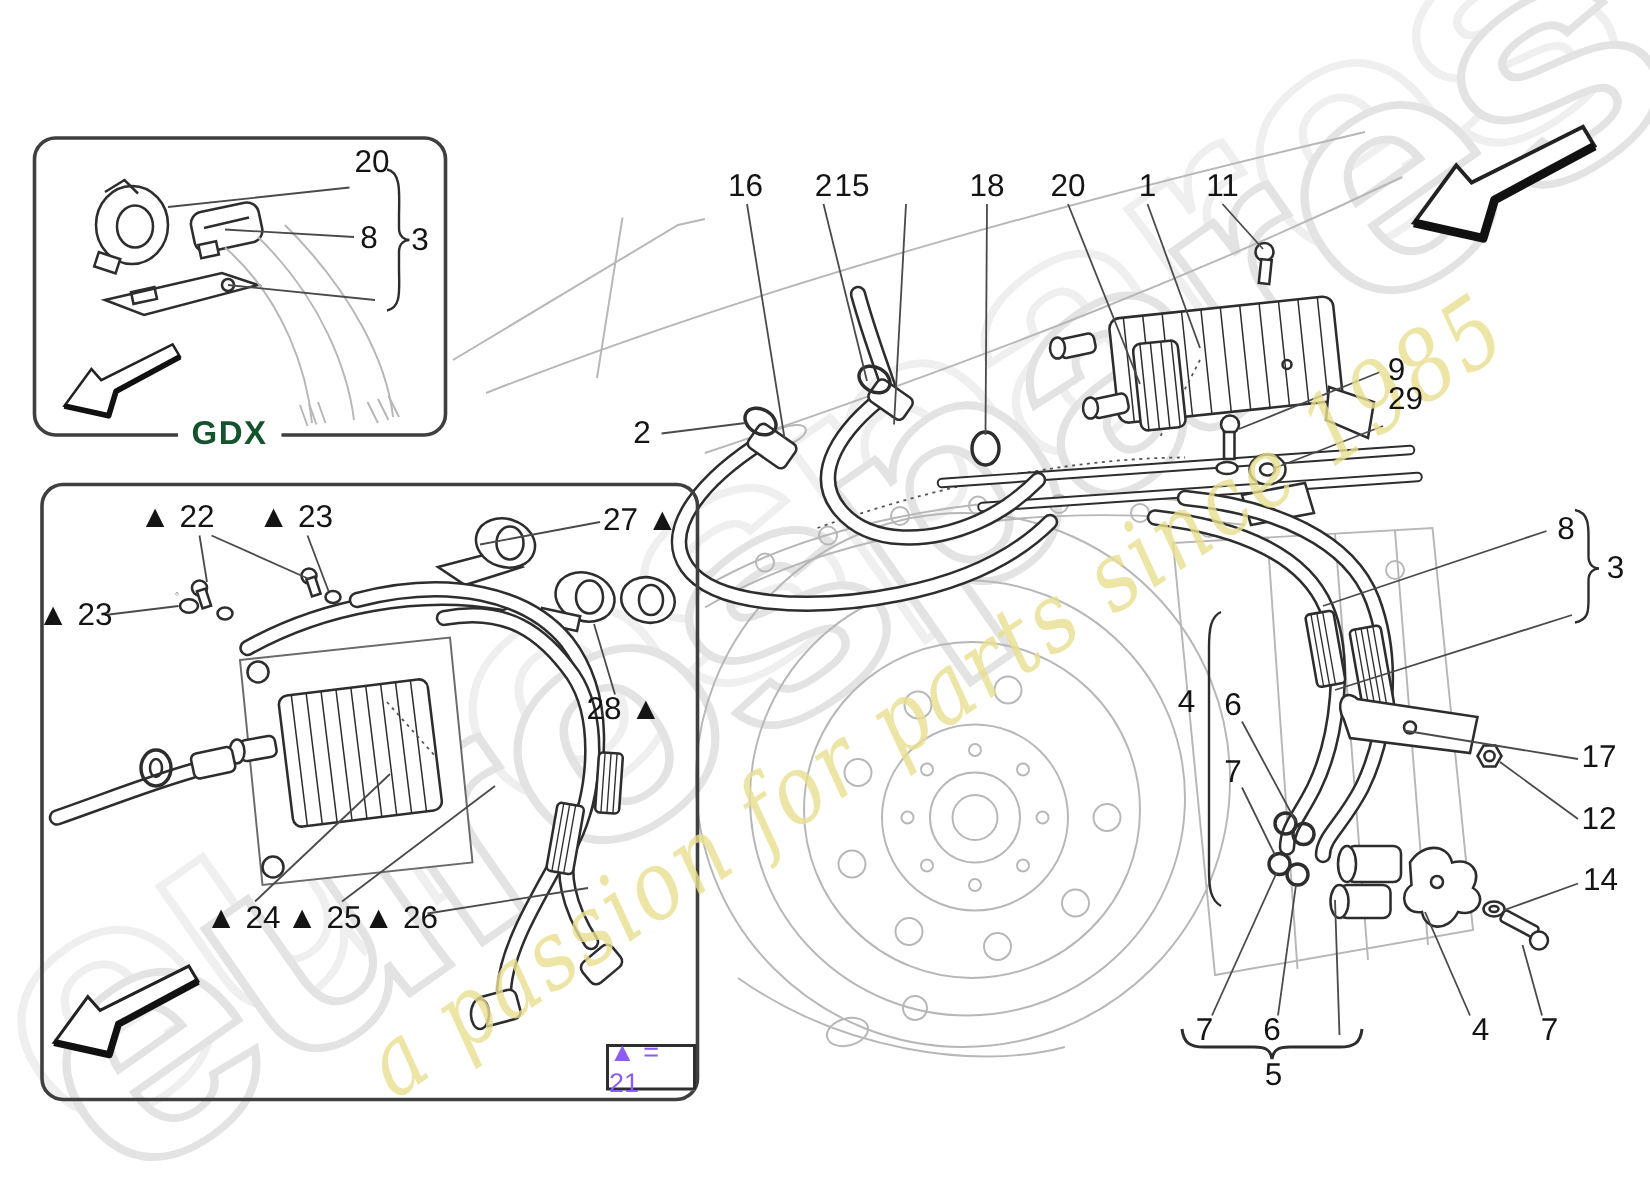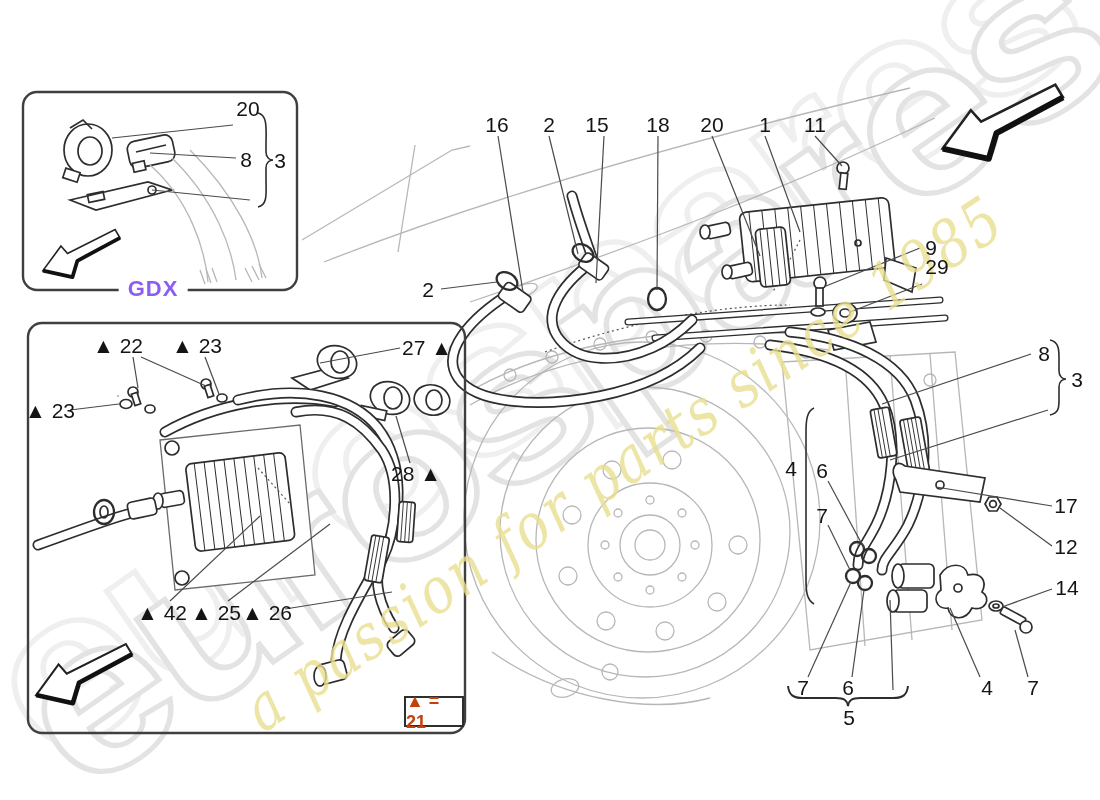--- a/index.html
+++ b/index.html
@@ -19,23 +19,23 @@
   .pipeI{fill:none;stroke:#fff;stroke-width:4.4;stroke-linecap:round}
   .dot{fill:none;stroke:#555;stroke-width:1.2;stroke-dasharray:2 3}
   .box{fill:none;stroke:#3f3f3f;stroke-width:2.4}
   .arrowFace{fill:#fff;stroke:#222;stroke-width:2}
   .arrowEdge{fill:none;stroke:#111;stroke-width:4.6;stroke-linejoin:round}
   
   #labels{position:absolute;left:0;top:0;width:1100px;height:800px}
   .callout{position:absolute;transform:translate(-50%,-50%);font-size:21px;color:#141414;
            white-space:nowrap;line-height:1}
   #gdx{position:absolute;left:153px;top:289px;transform:translate(-50%,-50%);
-       font-weight:bold;font-size:22px;letter-spacing:1px;background:#fff;padding:0 9px;color:#8b5cf6}
+       font-weight:bold;font-size:22px;letter-spacing:1px;background:#fff;padding:0 9px;color:#14532d}
   #legend{position:absolute;left:404px;top:696px;width:56px;height:27px;border:2px solid #2e2e2e;
-          background:#fff;font-weight:bold;font-size:18px;color:#c2410c;
+          background:#fff;font-weight:normal;font-size:18px;color:#8b5cf6;
           display:flex;align-items:center;justify-content:center}
 </style>
 </head>
 <body>
 
 <div id="stage">
 
   <svg class="layer" width="1100" height="800">
     <text transform="translate(572,404) rotate(-35)" text-anchor="middle" font-family="Liberation Sans, sans-serif" font-weight="bold" font-size="215" letter-spacing="-6" textLength="1270" lengthAdjust="spacingAndGlyphs" fill="#ffffff" stroke="#efefef" stroke-width="5">eurospares</text>
     <text transform="translate(602,432) rotate(-35)" text-anchor="middle" font-family="Liberation Sans, sans-serif" font-weight="bold" font-size="215" letter-spacing="-6" textLength="1270" lengthAdjust="spacingAndGlyphs" fill="#ffffff" stroke="#e3e3e3" stroke-width="5">eurospares</text>
@@ -347,21 +347,21 @@
   </svg>
 
   <div id="labels">
     <div id="gdx">GDX</div>
     <div id="legend">▲ = 21</div>
   <div class="callout" style="left: 248px; top: 108px;">20</div>
       <div class="callout" style="left: 246px; top: 159px;">8</div>
       <div class="callout" style="left: 280px; top: 160px;">3</div>
       <div class="callout" style="left: 497px; top: 124px;">16</div>
       <div class="callout" style="left: 549px; top: 124px;">2</div>
-      <div class="callout" style="left: 597px; top: 124px;">15</div>
+      <div class="callout" style="left: 568px; top: 124px;">15</div>
       <div class="callout" style="left: 658px; top: 124px;">18</div>
       <div class="callout" style="left: 712px; top: 124px;">20</div>
       <div class="callout" style="left: 765px; top: 124px;">1</div>
       <div class="callout" style="left: 815px; top: 124px;">11</div>
       <div class="callout" style="left: 428px; top: 289px;">2</div>
       <div class="callout" style="left: 931px; top: 247px;">9</div>
       <div class="callout" style="left: 937px; top: 266px;">29</div>
       <div class="callout" style="left: 1044px; top: 353px;">8</div>
       <div class="callout" style="left: 1077px; top: 379px;">3</div>
       <div class="callout" style="left: 791px; top: 468px;">4</div>
@@ -373,18 +373,18 @@
       <div class="callout" style="left: 803px; top: 687px;">7</div>
       <div class="callout" style="left: 848px; top: 687px;">6</div>
       <div class="callout" style="left: 849px; top: 717px;">5</div>
       <div class="callout" style="left: 987px; top: 687px;">4</div>
       <div class="callout" style="left: 1033px; top: 687px;">7</div>
       <div class="callout" style="left: 118px; top: 345px;">▲ 22</div>
       <div class="callout" style="left: 197px; top: 345px;">▲ 23</div>
       <div class="callout" style="left: 427px; top: 347px;">27 ▲</div>
       <div class="callout" style="left: 50px; top: 410px;">▲ 23</div>
       <div class="callout" style="left: 416px; top: 473px;">28 ▲</div>
-      <div class="callout" style="left: 162px; top: 612px;">▲ 42</div>
+      <div class="callout" style="left: 162px; top: 612px;">▲ 24</div>
       <div class="callout" style="left: 216px; top: 612px;">▲ 25</div>
       <div class="callout" style="left: 267px; top: 612px;">▲ 26</div>
     </div>
 
 </div>
 
 </body></html>

